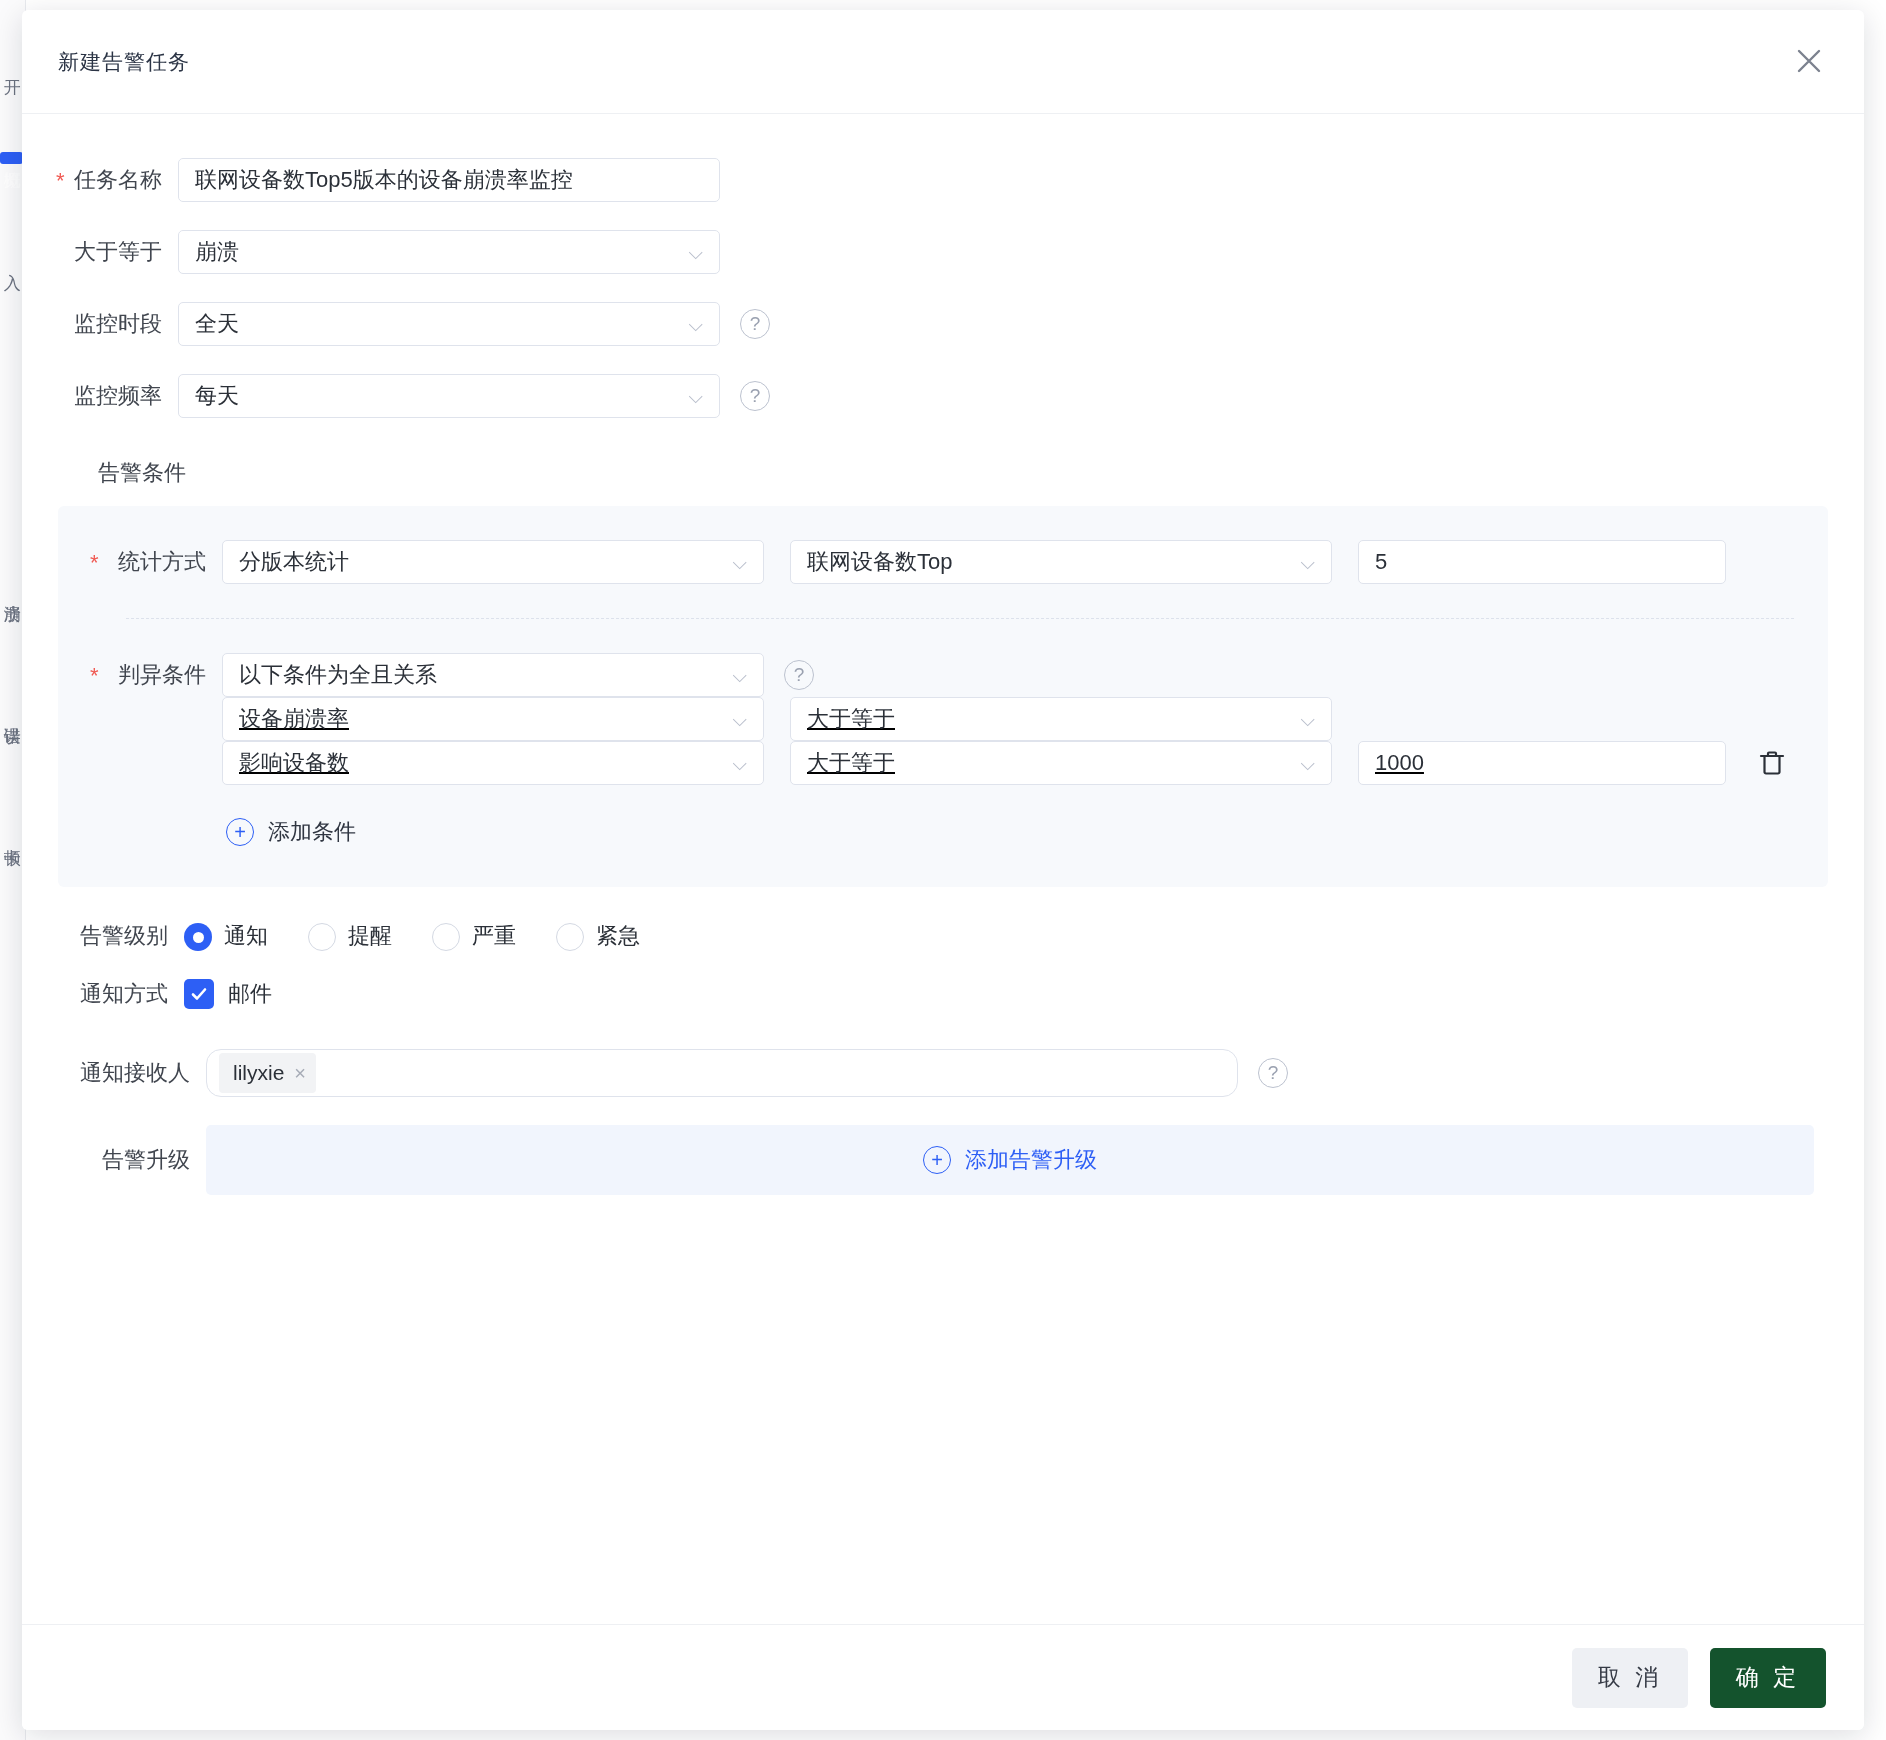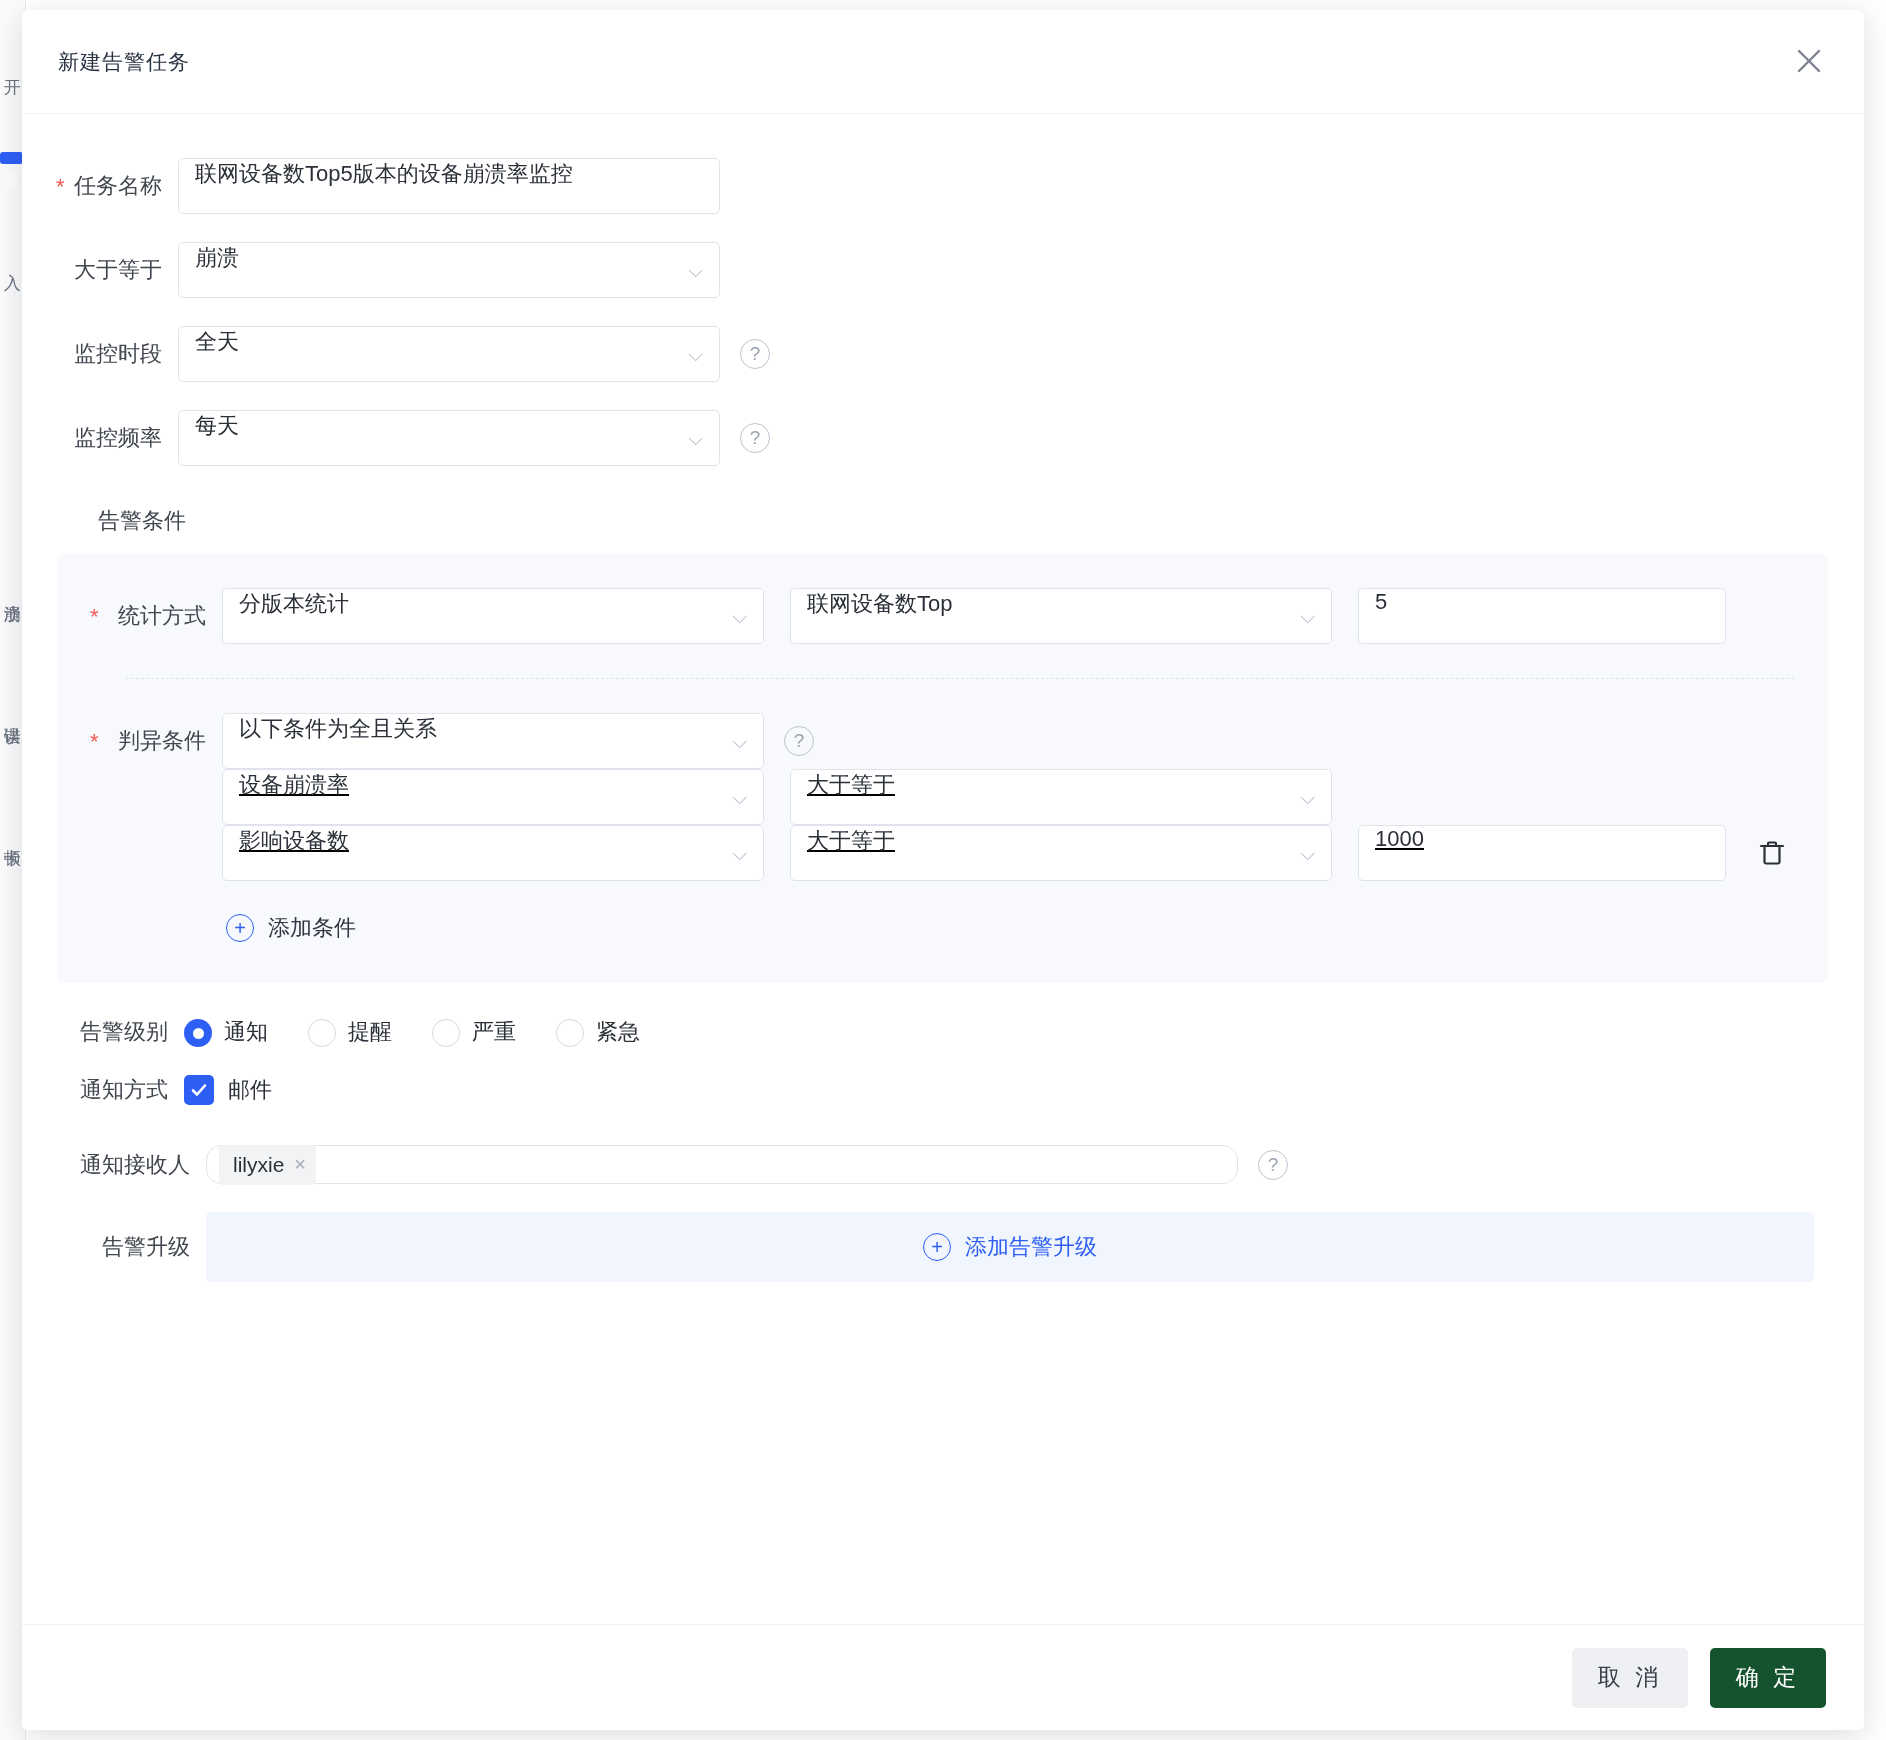--- a/index.html
+++ b/index.html
@@ -60,22 +60,22 @@
   .frow { display:flex; align-items:center; margin-bottom:28px; }
   .flabel {
     width:120px; text-align:right; font-size:22px; color:#41464f;
     padding-right:16px; white-space:nowrap; position:relative;
     flex:0 0 auto;
   }
   .req::before {
     content:"*"; color:#f05a53; position:absolute; left:-2px; top:3px; font-size:22px;
   }
   .ctl {
-    height:56px; border:1px solid #dfe3ec; border-radius:5px;
-    background:#fff; display:flex; align-items:flex-start;
+    height:44px; border:1px solid #dfe3ec; border-radius:5px;
+    background:#fff; display:flex; align-items:center;
     padding:0 16px; font-size:22px; color:#2b3038;
     position:relative;
   }
   .ctl.input { width:542px; }
   .ctl.select { width:542px; padding-right:46px; }
   .caret {
     position:absolute; right:16px; top:50%; transform:translateY(-50%);
     color:#b9bfcc; font-size:19px; line-height:1;
   }
   .qmark {
@@ -137,21 +137,21 @@
   .radio-label { font-size:22px; color:#2b3038; }
 
   .check-row { display:flex; margin-bottom:40px; }
   .checkbox {
     width:30px; height:30px; border-radius:5px; background:#2d5ff5;
     display:flex; align-items:center; justify-content:center; margin-right:14px;
     flex:0 0 auto; cursor:pointer;
   }
 
   #recv-field {
-    width:1032px; height:39px; border:1px solid #dfe3ec; border-radius:15px;
+    width:1032px; height:48px; border:1px solid #dfe3ec; border-radius:15px;
     display:flex; align-items:center; padding:0 12px; background:#fff;
   }
   .tag {
     background:#f2f3f5; border-radius:4px; height:40px;
     display:flex; align-items:center; padding:0 10px 0 14px;
     font-size:21px; color:#2b3038;
   }
   .tag-x { color:#a6abb6; font-size:20px; margin-left:10px; cursor:pointer; }
 
   #escalate-box {

